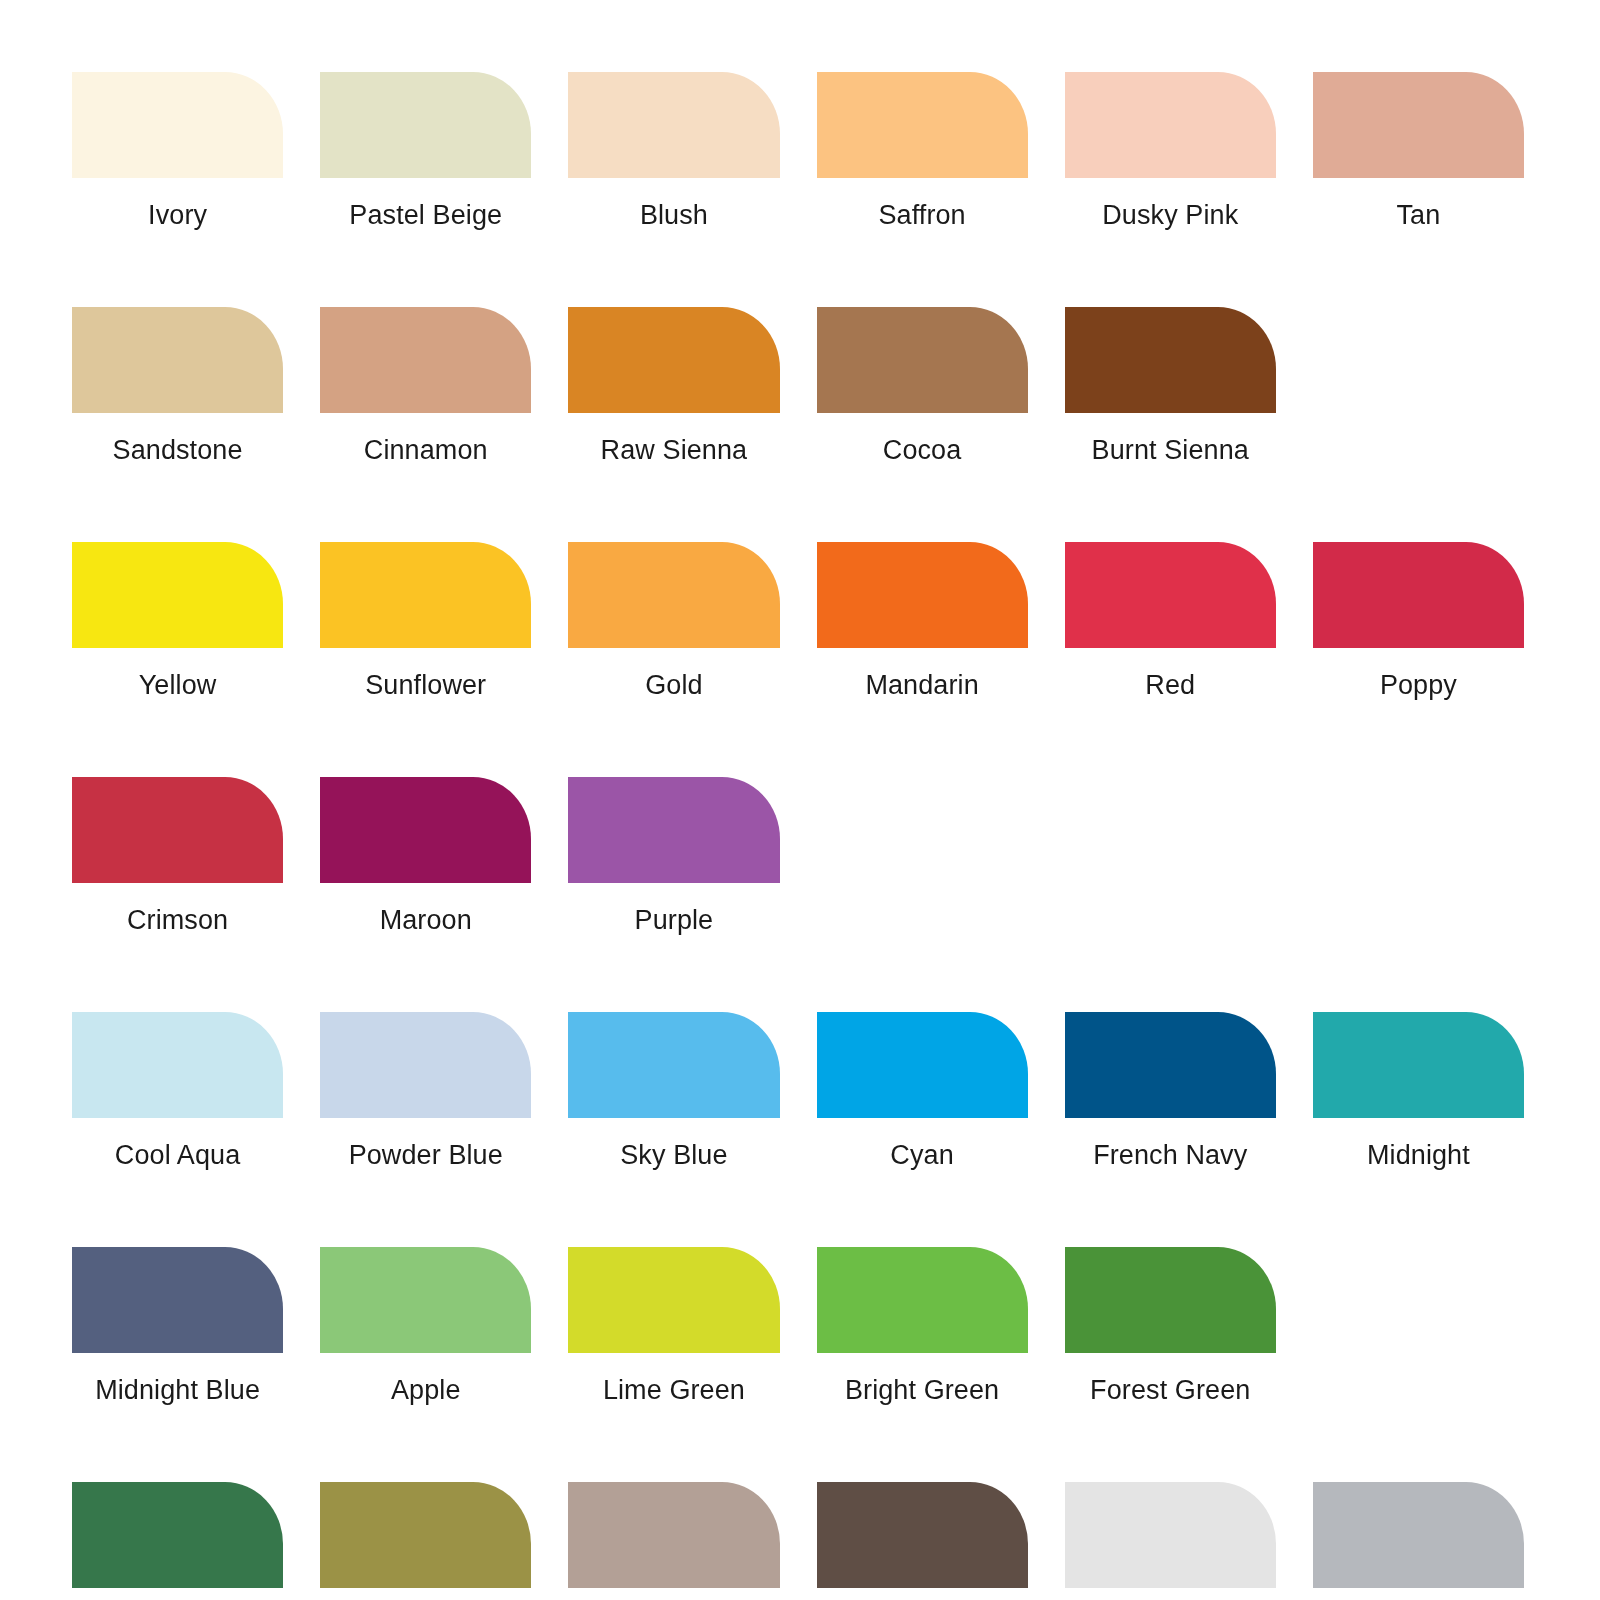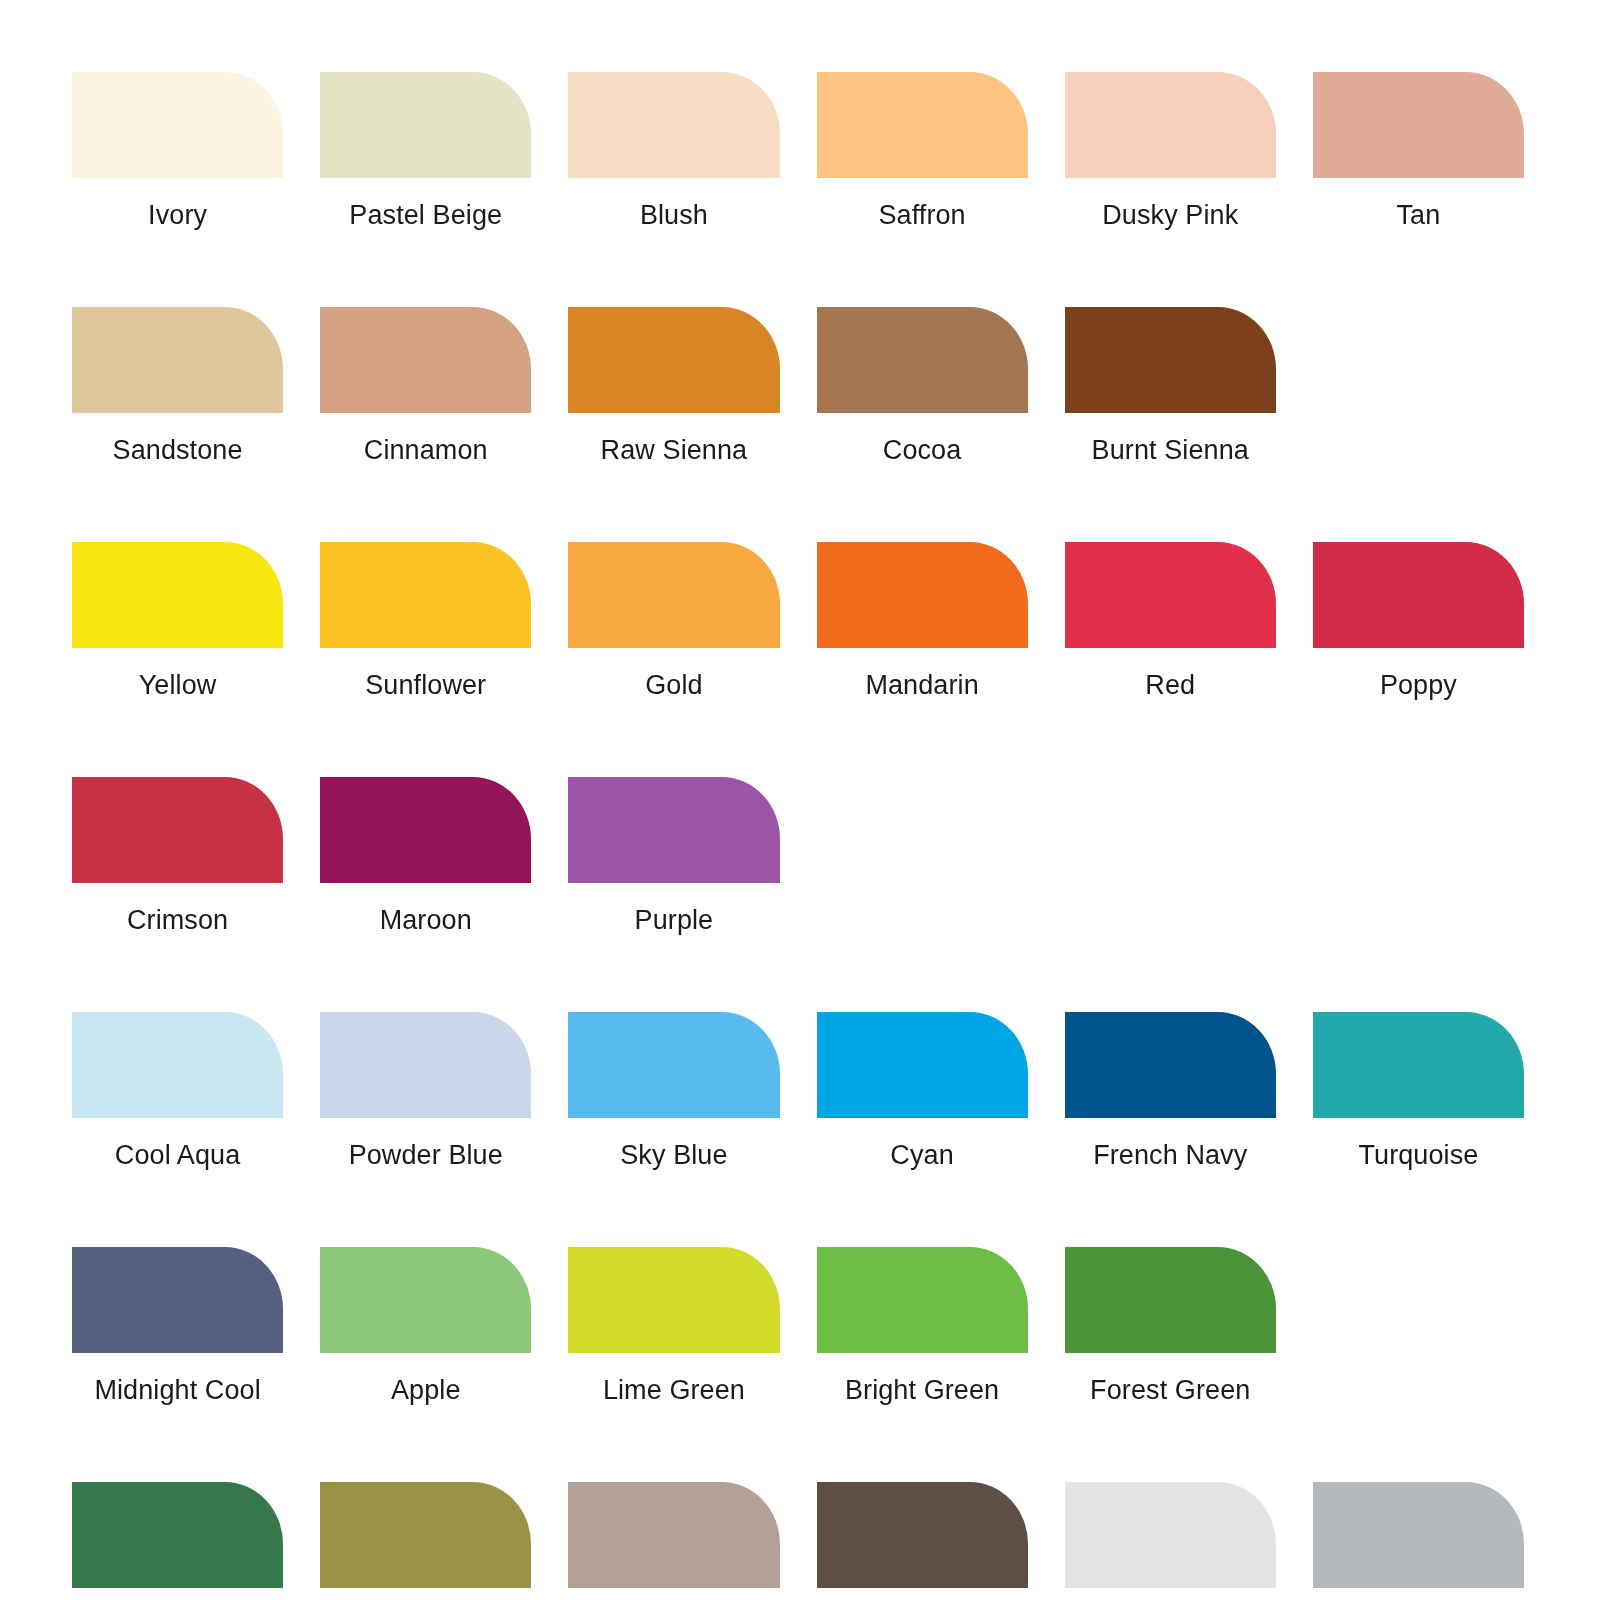--- a/index.html
+++ b/index.html
@@ -169,27 +169,27 @@
       <div class="swatch-cell">
         <div class="swatch-chip" style="background-color: rgb(0, 165, 230);"></div>
         <div class="swatch-label">Cyan</div>
       </div>
       <div class="swatch-cell">
         <div class="swatch-chip" style="background-color: rgb(0, 84, 137);"></div>
         <div class="swatch-label">French Navy</div>
       </div>
       <div class="swatch-cell">
         <div class="swatch-chip" style="background-color: rgb(34, 169, 171);"></div>
-        <div class="swatch-label">Turquoise</div>
+        <div class="swatch-label">Midnight</div>
       </div>
     </div>
     <div class="swatch-row">
       <div class="swatch-cell">
         <div class="swatch-chip" style="background-color: rgb(84, 96, 127);"></div>
-        <div class="swatch-label">Midnight Cool</div>
+        <div class="swatch-label">Midnight Blue</div>
       </div>
       <div class="swatch-cell">
         <div class="swatch-chip" style="background-color: rgb(139, 200, 120);"></div>
         <div class="swatch-label">Apple</div>
       </div>
       <div class="swatch-cell">
         <div class="swatch-chip" style="background-color: rgb(211, 219, 42);"></div>
         <div class="swatch-label">Lime Green</div>
       </div>
       <div class="swatch-cell">

